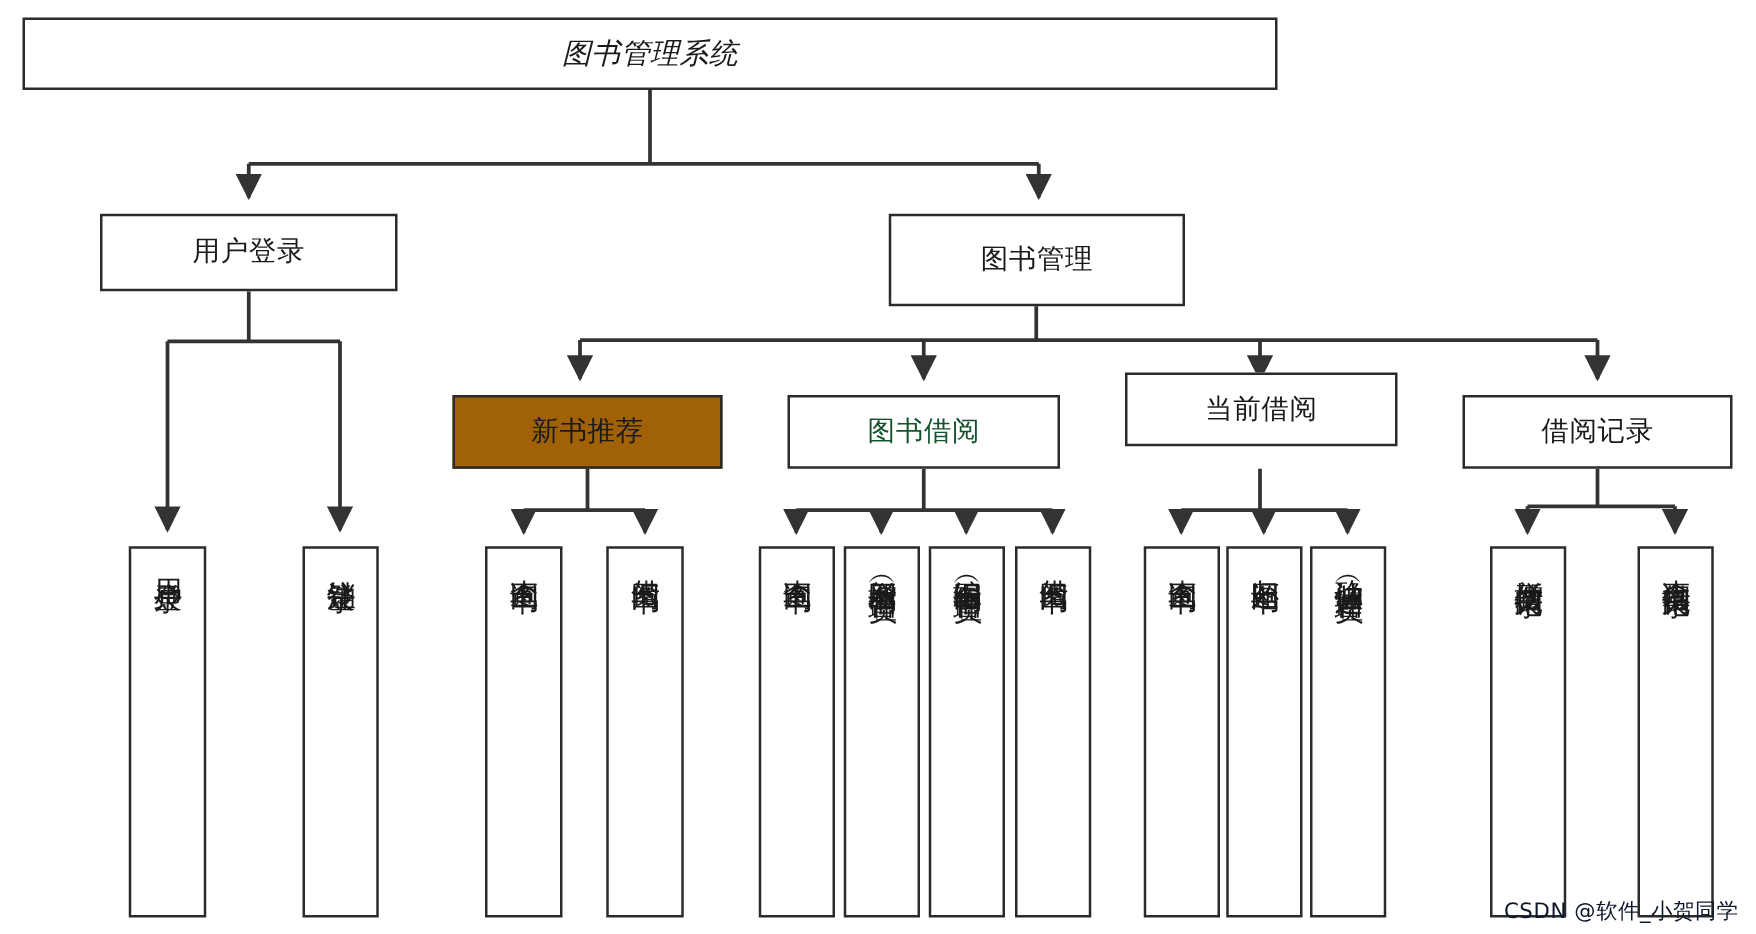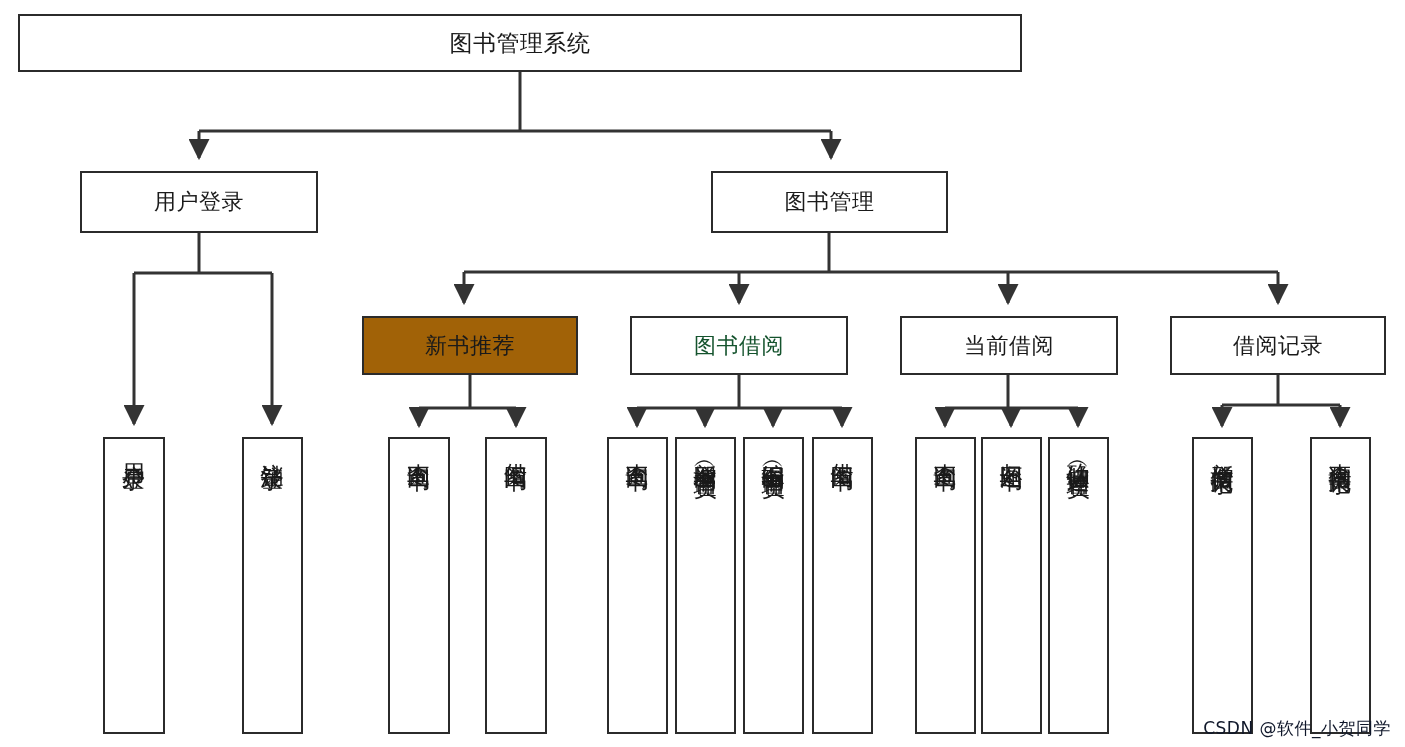--- a/index.html
+++ b/index.html
@@ -43,20 +43,21 @@
     text-align: center;
     line-height: 1.16;
     letter-spacing: 0.5px;
   }
   .node.horizontal .node-label {
     font-size: 22px;
     white-space: nowrap;
   }
   .node.root .node-label {
     font-size: 23px;
+    font-style: italic;
   }
   .node.leaf {
     padding: 6px 2px;
     align-items: flex-start;
     justify-content: center;
   }
   .node.leaf .node-label {
     writing-mode: vertical-rl;
     text-orientation: upright;
     font-size: 23px;
@@ -131,31 +132,31 @@
     </g>
   </svg>
 
   <div class="node root horizontal" style="left: 18px; top: 14px; width: 1004px; height: 58px; border-color: rgb(43, 43, 43); background: rgb(255, 255, 255); color: rgb(26, 26, 26);">
     <span class="node-label">图书管理系统</span>
   </div>
 
   <div class="node horizontal" style="left: 80px; top: 171px; width: 238px; height: 62px; border-color: rgb(43, 43, 43); background: rgb(255, 255, 255); color: rgb(26, 26, 26);">
     <span class="node-label">用户登录</span>
   </div>
-  <div class="node horizontal" style="left: 711px; top: 171px; width: 237px; height: 62px; border-color: rgb(43, 43, 43); background: rgb(255, 255, 255); color: rgb(26, 26, 26);">
+  <div class="node horizontal" style="left: 711px; top: 171px; width: 237px; height: 74px; border-color: rgb(43, 43, 43); background: rgb(255, 255, 255); color: rgb(26, 26, 26);">
     <span class="node-label">图书管理</span>
   </div>
 
   <div class="node horizontal" style="left: 362px; top: 316px; width: 216px; height: 59px; border-color: rgb(43, 43, 43); background: #a16207; color: rgb(26, 26, 26);">
     <span class="node-label">新书推荐</span>
   </div>
   <div class="node horizontal" style="left: 630px; top: 316px; width: 218px; height: 59px; border-color: rgb(43, 43, 43); background: rgb(255, 255, 255); color: #14532d;">
     <span class="node-label">图书借阅</span>
   </div>
-  <div class="node horizontal" style="left: 900px; top: 316px; width: 218px; height: 59px; border-color: rgb(43, 43, 43); background: rgb(255, 255, 255); color: rgb(26, 26, 26);">
+  <div class="node horizontal" style="left: 900px; top: 298px; width: 218px; height: 59px; border-color: rgb(43, 43, 43); background: rgb(255, 255, 255); color: rgb(26, 26, 26);">
     <span class="node-label">当前借阅</span>
   </div>
   <div class="node horizontal" style="left: 1170px; top: 316px; width: 216px; height: 59px; border-color: rgb(43, 43, 43); background: rgb(255, 255, 255); color: rgb(26, 26, 26);">
     <span class="node-label">借阅记录</span>
   </div>
 
   <div class="node leaf" style="left: 103px; top: 437px; width: 62px; height: 297px; border-color: rgb(43, 43, 43); background: rgb(255, 255, 255); color: rgb(26, 26, 26);">
     <span class="node-label">用户登录</span>
   </div>
   <div class="node leaf" style="left: 242px; top: 437px; width: 61px; height: 297px; border-color: rgb(43, 43, 43); background: rgb(255, 255, 255); color: rgb(26, 26, 26);">

